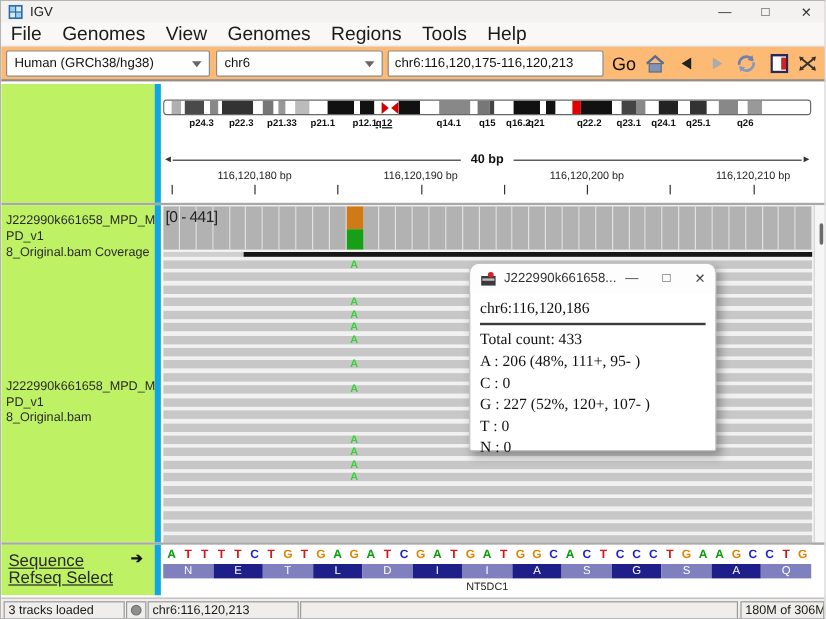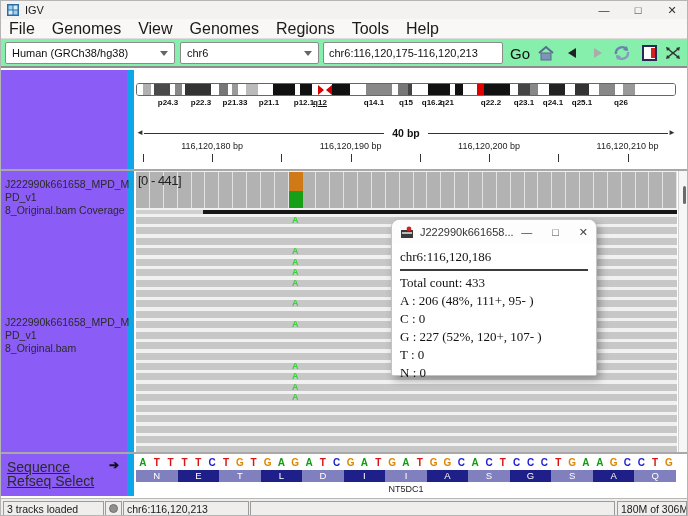--- a/index.html
+++ b/index.html
@@ -12,30 +12,30 @@
   .appicon { width:12px; height:12px; margin-right:6px; }
   .title-text { font-size:11px; color:#1a1a1a; }
   .wctrls { position:absolute; right:0; top:0; height:18px; display:flex; }
   .wctrl { width:34px; height:18px; display:flex; align-items:center; justify-content:center; font-size:11px; color:#333; }
 
   
   .menubar { position:absolute; left:0; top:18px; width:688px; height:20px; background:#f9f8f7; border-bottom:1px solid #dedddc; display:flex; align-items:center; padding-left:8px; gap:17px; }
   .menu-item { font-size:16px; color:#1a1a1a; }
 
   
-  .toolbar { position:absolute; left:0; top:38px; width:688px; height:29px; background:#86efac; border-bottom:2px solid #8d8d8d;padding-left:8px; }
+  .toolbar { position:absolute; left:0; top:38px; width:688px; height:29px; background:#fdba74; border-bottom:2px solid #8d8d8d;padding-left:8px; }
   .combo { position:absolute; top:3px; height:22px; background:#fff; border:1px solid #8a8a8a; border-radius:2px; display:flex; align-items:center; padding:0 6px; font-size:11px; color:#111; }
   .combo .chev { margin-left:auto; width:0; height:0; border-left:4px solid transparent; border-right:4px solid transparent; border-top:5px solid #666; }
   .locus-input { position:absolute; top:3px; left:322px; width:180px; height:22px; border:1px solid #8a8a8a; border-radius:2px; font-size:11px; padding:0 5px; font-family:"Liberation Sans",sans-serif; color:#111; }
   .go-btn { position:absolute; top:5px; left:506px; width:26px; height:18px; background:transparent; border:none; font-size:15px; color:#111; }
   .tool-ic { position:absolute; top:4px; width:22px; height:20px; display:flex; align-items:center; justify-content:center; }
 
   
   .mainarea { position:absolute; left:0; top:67px; width:688px; height:430px; background:#fff; }
-  .labelcol { position:absolute; left:0; width:133px; background:#8b5cf6; border-right:7px solid #0ea5e9; }
+  .labelcol { position:absolute; left:0; width:133px; background:#bef264; border-right:5px solid #0ea5e9; }
   .hsep { position:absolute; left:0; width:688px; height:2px; background:#a8a8a8; }
 
   
   .ideo-data { position:absolute; left:135px; top:69px; width:540px; height:99px; }
   .ideo-strip { position:absolute; left:0; top:13px; width:540px; height:13px; border:1px solid #666; border-radius:3px; overflow:hidden; display:flex; }
   .ideo-seg { height:100%; }
   .cen { position:relative; background:#fff; }
   .cen:before { content:""; position:absolute; left:0; top:1px; border-top:5px solid transparent; border-bottom:5px solid transparent; border-left:6px solid #d40000; }
   .cen:after { content:""; position:absolute; right:0; top:1px; border-top:5px solid transparent; border-bottom:5px solid transparent; border-right:6px solid #d40000; }
   .band-label { position:absolute; top:28px; font-size:8px; font-weight:bold; color:#111; transform:translateX(-50%); }

